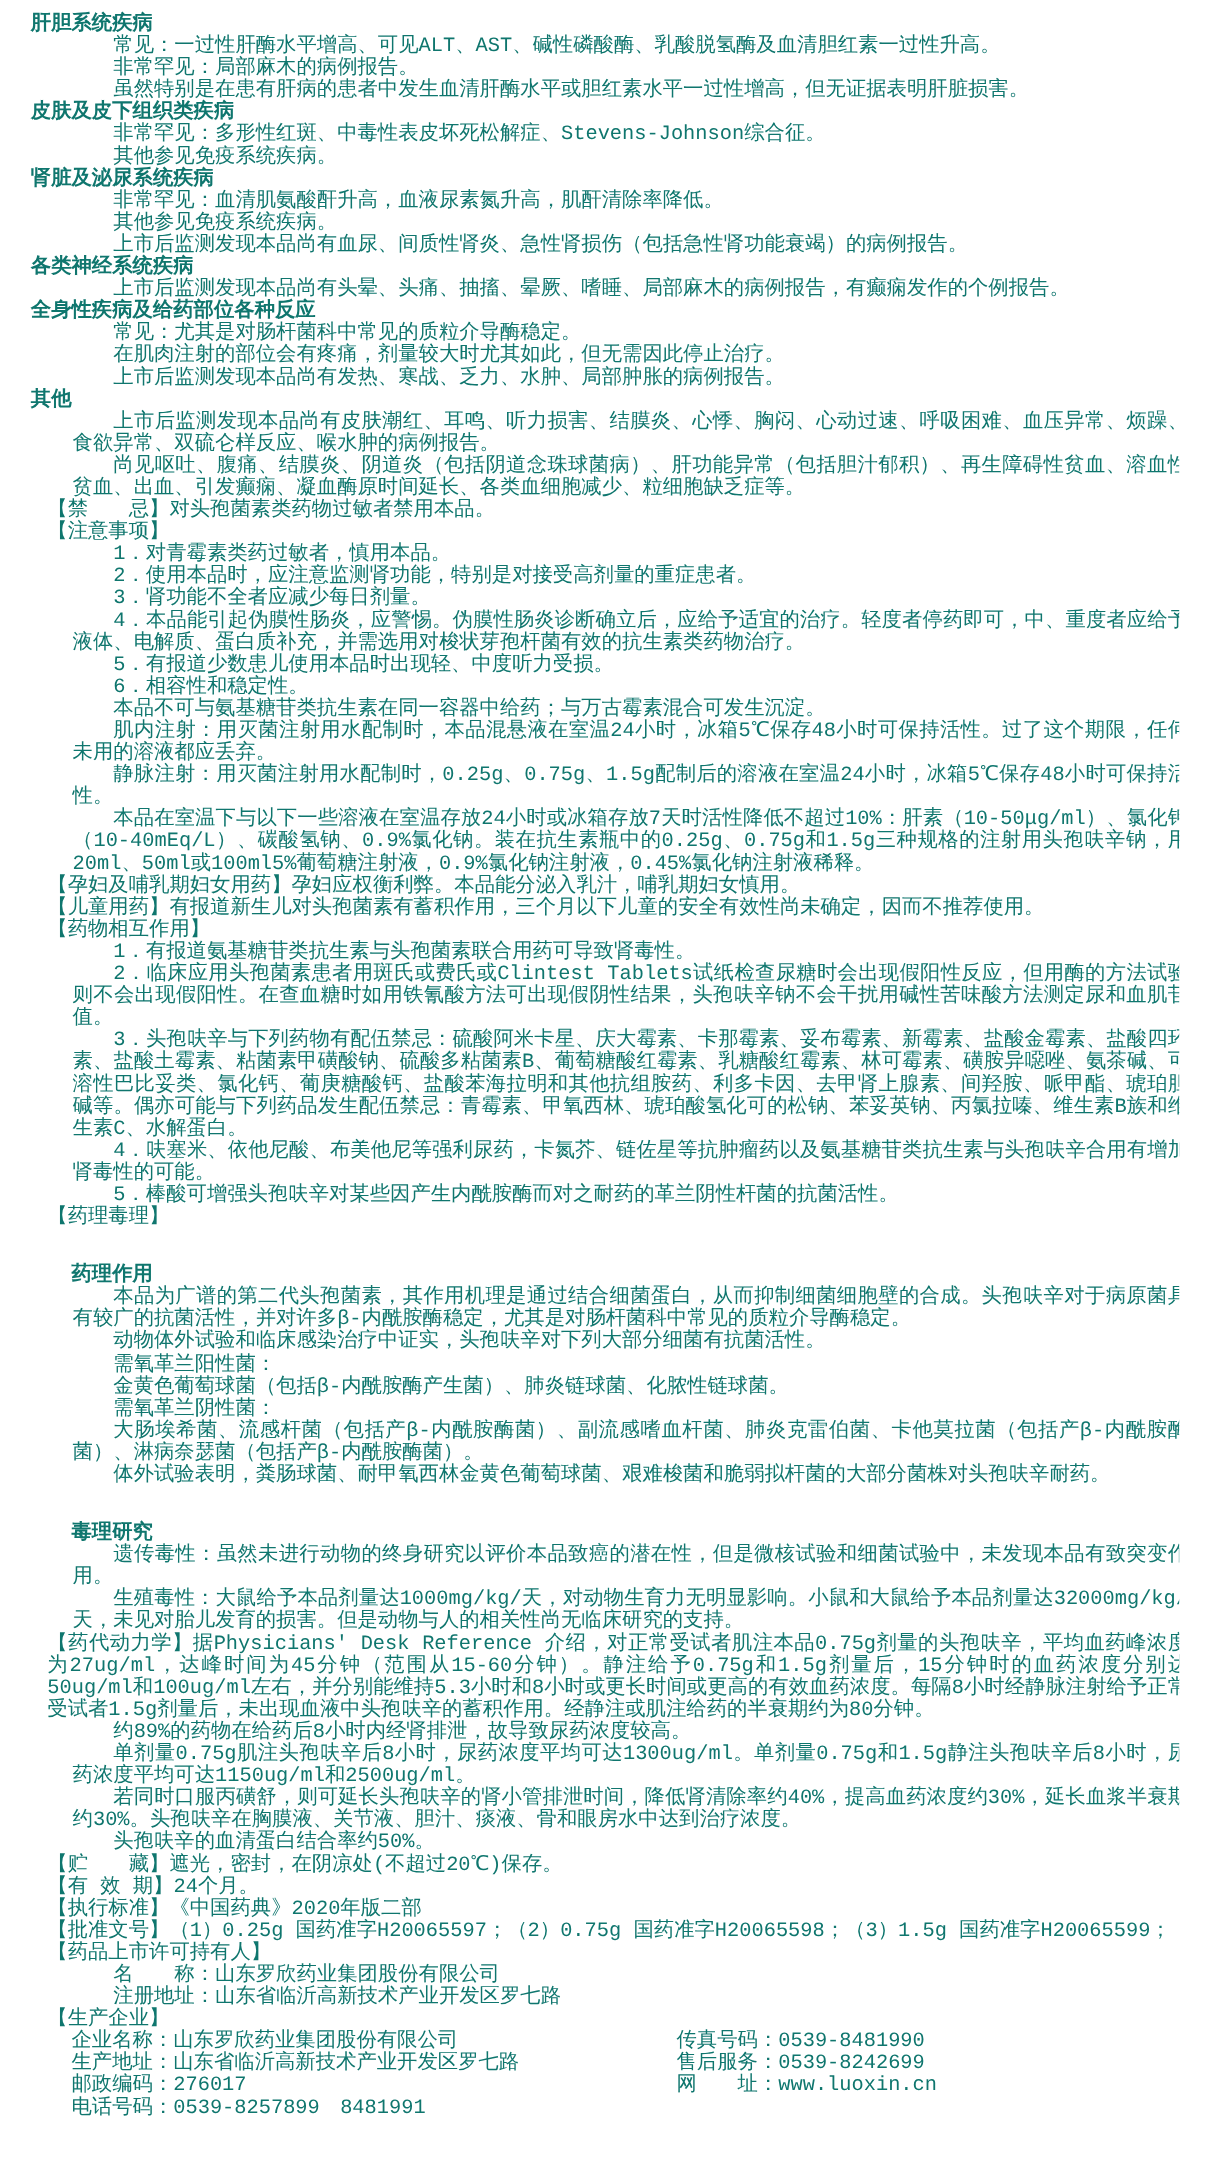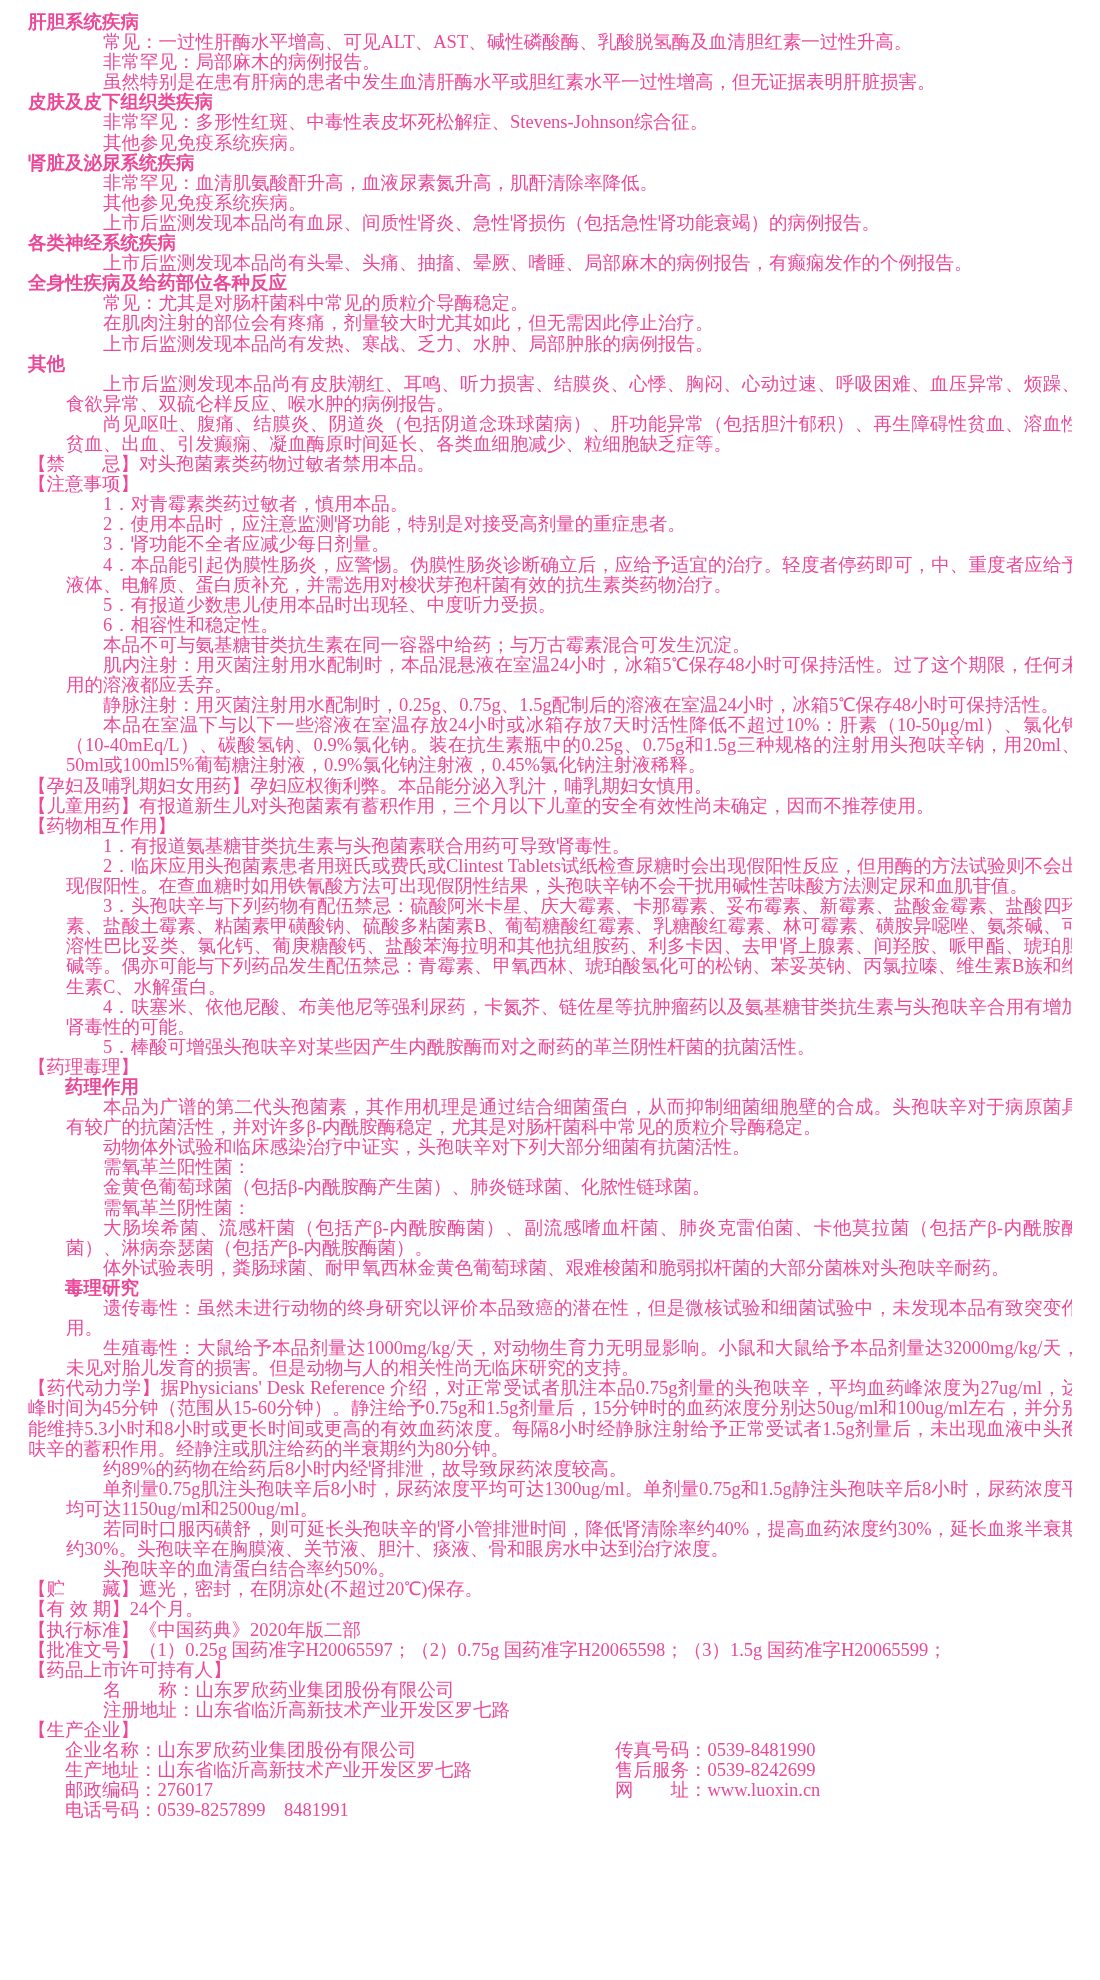--- a/index.html
+++ b/index.html
@@ -2,39 +2,39 @@
 <html><head>
 <meta charset="utf-8">
 <style>
   html, body { margin: 0; padding: 0; background: #ffffff; }
   .page {
     position: relative;
     width: 1072px;
     height: 1980px;
     background: #ffffff;
     overflow: hidden;
-    font-family: Liberation Serif, serif;
-    color: #ec4899;
+    font-family: Liberation Mono, monospace;
+    color: #0f766e;
   }
   .doc {
     position: absolute;
     left: 28px;
     top: 12px;
     width: 1052px;
     font-size: 18.5px;
     line-height: 20.1px;
     letter-spacing: 0;
     text-align: justify;
     text-justify: inter-ideograph;
   }
   .doc p { margin: 0; padding: 0; }
   p.head    { font-weight: bold; }           
-  p.subhead { font-weight: bold; text-indent: 2em; } 
+  p.subhead { font-weight: bold; text-indent: 2em; margin-top: 33px; } 
   p.indent  { text-indent: 2em; margin-left: 38px; }            
-  p.bracket { text-indent: 0; }              
+  p.bracket { text-indent: 0; margin-left: 15px; }              
   .cols { position: relative; text-indent: 2em; }
   .cols .colR {
     position: absolute;
     left: 587px;
     top: 0;
     text-indent: 0;
     white-space: nowrap;
   }
 </style>
 </head>

